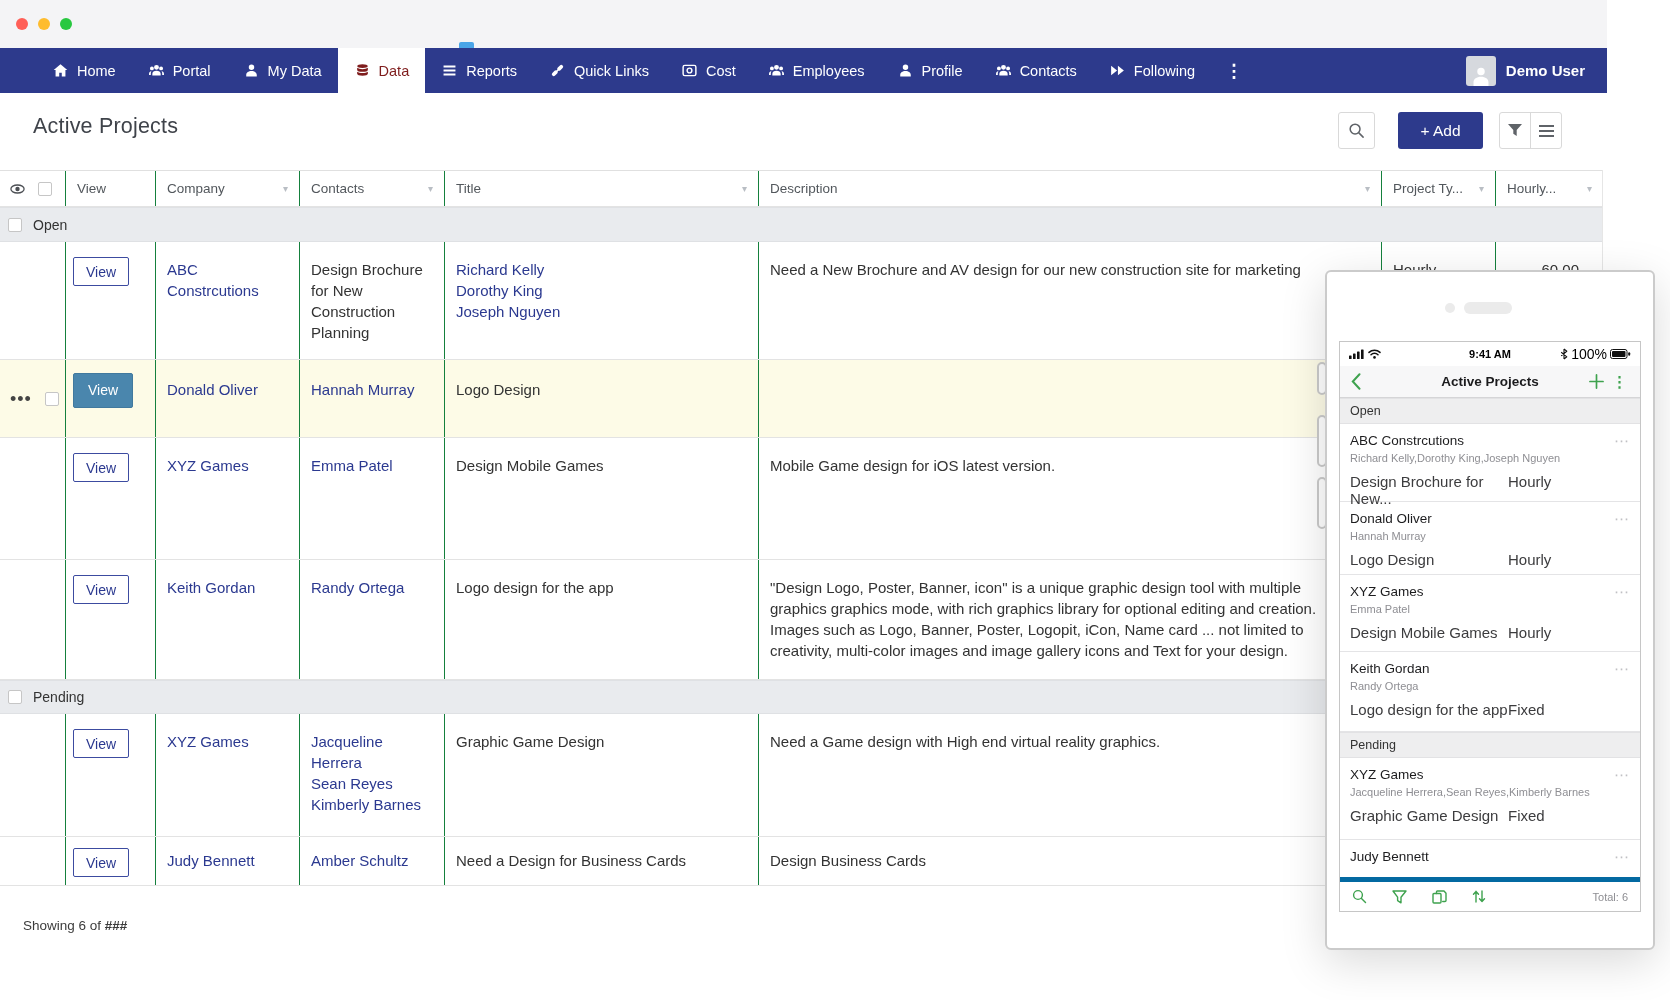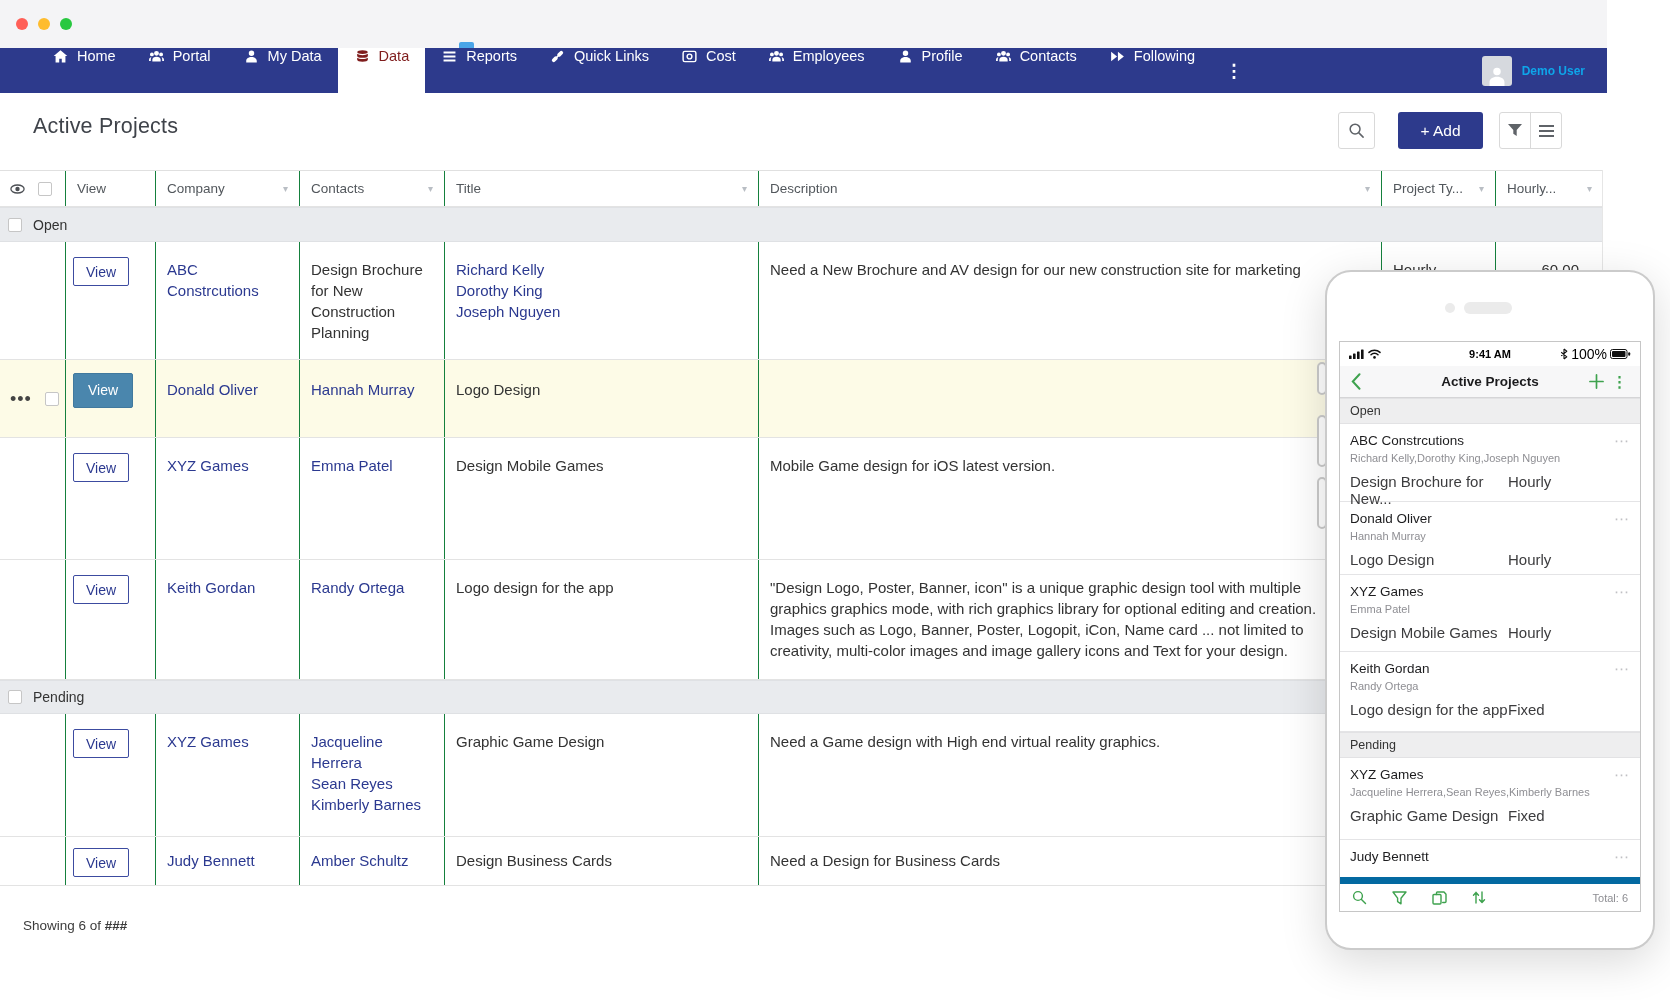--- a/index.html
+++ b/index.html
@@ -7,28 +7,28 @@
   body { font-family:"Liberation Sans", sans-serif; background:#fff; position:relative; color:#333; }
 
   
   .mac-bar { position:absolute; left:0; top:0; width:1607px; height:48px; background:#f4f4f6; }
   .traffic { position:absolute; top:18px; width:12px; height:12px; border-radius:50%; }
   .t-close{ left:16px; background:#ff5f57; } .t-min{ left:38px; background:#febc2e; } .t-zoom{ left:60px; background:#28c840; }
   .accent-mark { position:absolute; left:459px; top:42px; width:15px; height:6px; background:#4aa5e8; border-radius:2px 2px 0 0; }
 
   
   .navbar { position:absolute; left:0; top:48px; width:1607px; height:45px; background:#2d3a8c; display:flex; align-items:stretch; padding-left:36px; }
-  .nav-item { display:flex; align-items:flex-start; gap:8px; padding:0 16px; color:#fff; font-size:14.5px; cursor:default; white-space:nowrap; }
+  .nav-item { display:flex; align-items:center; gap:8px; padding:0 16px; color:#fff; font-size:14.5px; cursor:default; white-space:nowrap; }
   .nav-item svg { width:17px; height:17px; fill:currentColor; }
   .nav-item.active { background:#fff; color:#7f1d1d; }
   .nav-more { display:flex; align-items:center; padding:0 14px; color:#fff; font-size:18px; font-weight:700; }
   .nav-user { margin-left:auto; display:flex; align-items:center; gap:10px; padding-right:22px; }
   .avatar { width:30px; height:30px; border-radius:3px; background:#d6d9de; display:flex; align-items:flex-end; justify-content:center; overflow:hidden; }
   .avatar svg { width:22px; height:22px; fill:#fff; }
-  .nav-user-name { color:#0ea5e9; font-size:12px; font-weight:700; }
+  .nav-user-name { color:#ffffff; font-size:15px; font-weight:700; }
 
   
   .page-title { position:absolute; left:33px; top:114px; font-size:21.5px; color:#3f434a; letter-spacing:.2px; }
   .btn-search { position:absolute; left:1338px; top:112px; width:37px; height:37px; background:#fff; border:1px solid #d9d9d9; border-radius:3px; display:flex; align-items:center; justify-content:center; }
   .btn-add { position:absolute; left:1398px; top:112px; width:85px; height:37px; background:#2d3a8c; border:none; border-radius:3px; color:#fff; font-size:15.5px; font-family:inherit; }
   .btn-group { position:absolute; left:1499px; top:112px; width:63px; height:37px; border:1px solid #d9d9d9; border-radius:3px; display:flex; background:#fff; }
   .btn-half { flex:1; display:flex; align-items:center; justify-content:center; }
   .btn-half + .btn-half { border-left:1px solid #d9d9d9; }
 
   
@@ -53,21 +53,21 @@
   .view-btn.solid { width:60px; height:35px; margin-top:-11px; background:#4a86ad; border-color:#41799e; color:#fff; }
   .r2 .view-cell { padding-top:19px; }
   .row-dots { font-size:18px; color:#444; letter-spacing:1px; line-height:14px; }
   .num-cell { text-align:right; padding-right:24px; }
   .desc-inner { max-width:588px; }
   .footer-note { position:absolute; left:23px; top:918px; font-size:13.5px; color:#3c3c3c; }
   .footer-note b { font-weight:700; }
 
   
   .side-btn { position:absolute; width:10px; background:#fff; border:2px solid #cbcbcb; border-radius:5px; }
-  .phone { position:absolute; left:1325px; top:270px; width:330px; height:680px; background:#fff; border:2px solid #cbcbcb; border-radius:26px; box-shadow:0 12px 45px rgba(0,0,0,.15); z-index:5; }
+  .phone { position:absolute; left:1325px; top:270px; width:330px; height:680px; background:#fff; border:2px solid #cbcbcb; border-radius:6px; box-shadow:0 12px 45px rgba(0,0,0,.15); z-index:5; }
   .cam-dot { position:absolute; left:118px; top:31px; width:10px; height:10px; border-radius:50%; background:#ebebeb; }
   .speaker { position:absolute; left:137px; top:30px; width:48px; height:12px; border-radius:6px; background:#ebebeb; }
   .pscreen { position:absolute; left:12px; top:69px; width:302px; height:571px; border:1px solid #c6c6c6; background:#fff; overflow:hidden; }
   .pstatus { height:24px; display:flex; align-items:center; padding:0 9px; position:relative; }
   .pstatus .left { display:flex; align-items:center; gap:4px; }
   .ptime { position:absolute; left:0; right:0; text-align:center; font-size:11px; font-weight:700; color:#000; }
   .pstatus .right { margin-left:auto; display:flex; align-items:center; gap:3px; font-size:14px; color:#000; }
   .pnav { height:32px; background:#f7f7f8; border-bottom:1px solid #d5d5d7; position:relative; display:flex; align-items:center; }
   .pnav-title { position:absolute; left:0; right:0; text-align:center; font-size:13.5px; font-weight:700; color:#1b1b1d; }
   .pback { position:absolute; left:11px; display:flex; }
@@ -75,21 +75,21 @@
   .pdots { position:absolute; right:13px; color:#3ea24e; font-size:15px; font-weight:700; }
   .psec { height:26px; background:#eeeeef; border-bottom:1px solid #e2e2e4; border-top:1px solid #e2e2e4; line-height:24px; padding-left:10px; font-size:12.5px; color:#333; }
   .pitem { position:relative; padding:9px 10px 0; border-bottom:1px solid #e4e4e6; }
   .pitem:last-of-type { border-bottom:none; }
   .p-co { font-size:13.5px; color:#1d1d1f; }
   .p-ct { font-size:11px; color:#8e8e93; margin-top:4px; white-space:nowrap; overflow:hidden; }
   .p-tr { display:flex; margin-top:9px; font-size:15px; color:#3c3c3e; }
   .p-title { width:158px; }
   .p-more { position:absolute; right:10px; top:8px; color:#c0c0c4; font-size:15px; letter-spacing:1px; }
   .i1{height:78px;} .i2{height:73px;} .i3{height:77px;} .i4{height:80px;} .i5{height:82px;} .i6{height:39px;}
-  .ptoolbar { position:absolute; left:0; right:0; bottom:0; height:34px; border-top:7px solid #0369a1; background:#fff; display:flex; align-items:center; padding:0 12px; }
+  .ptoolbar { position:absolute; left:0; right:0; bottom:0; height:34px; border-top:5px solid #0369a1; background:#fff; display:flex; align-items:center; padding:0 12px; }
   .ptoolbar .tool { margin-right:25px; display:flex; }
   .ptotal { margin-left:auto; font-size:11px; color:#8e8e93; }
   .green-ic { stroke:#3ea24e; fill:none; stroke-width:1.4; stroke-linecap:round; stroke-linejoin:round; }
 </style>
 </head>
 <body>
 
 <div class="mac-bar">
   <span class="traffic t-close"></span>
   <span class="traffic t-min"></span>
@@ -333,24 +333,24 @@
     <div class="cell pad num-cell"></div>
   </div>
 
   <div class="trow r6">
     <div class="cell"></div>
     <div class="cell pad view-cell"><button class="view-btn">View</button></div>
     <div class="cell pad"><span class="link">Judy Bennett</span></div>
     <div class="cell pad">
       <div class="contact-line">Amber Schultz</div>
     </div>
+    <div class="cell pad">
+        <div class="desc-inner">Need a Design for Business Cards</div>
+      </div>
     <div class="cell pad">Design Business Cards</div>
-    <div class="cell pad">
-        <div class="desc-inner">Need a Design for Business Cards</div>
-      </div>
     <div class="cell pad"></div>
     <div class="cell pad num-cell"></div>
   </div>
 </div>
 
 <div class="footer-note"><span>Showing 6 of </span><b>###</b></div>
 
 <div class="side-btn" style="left:1317px; top:362px; height:33px;"></div>
 <div class="side-btn" style="left:1317px; top:415px; height:52px;"></div>
 <div class="side-btn" style="left:1317px; top:477px; height:52px;"></div>

